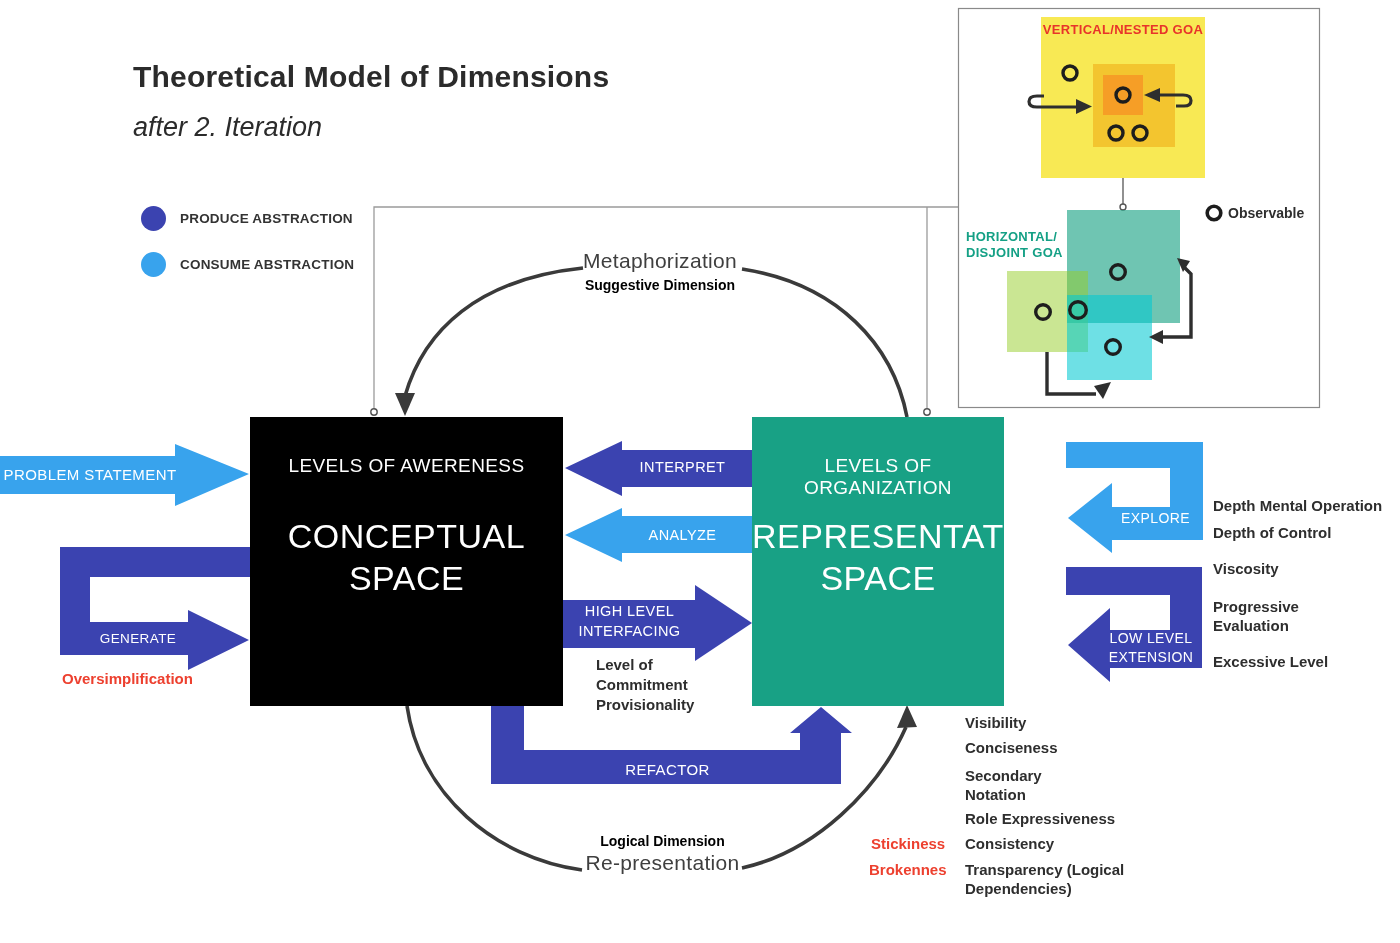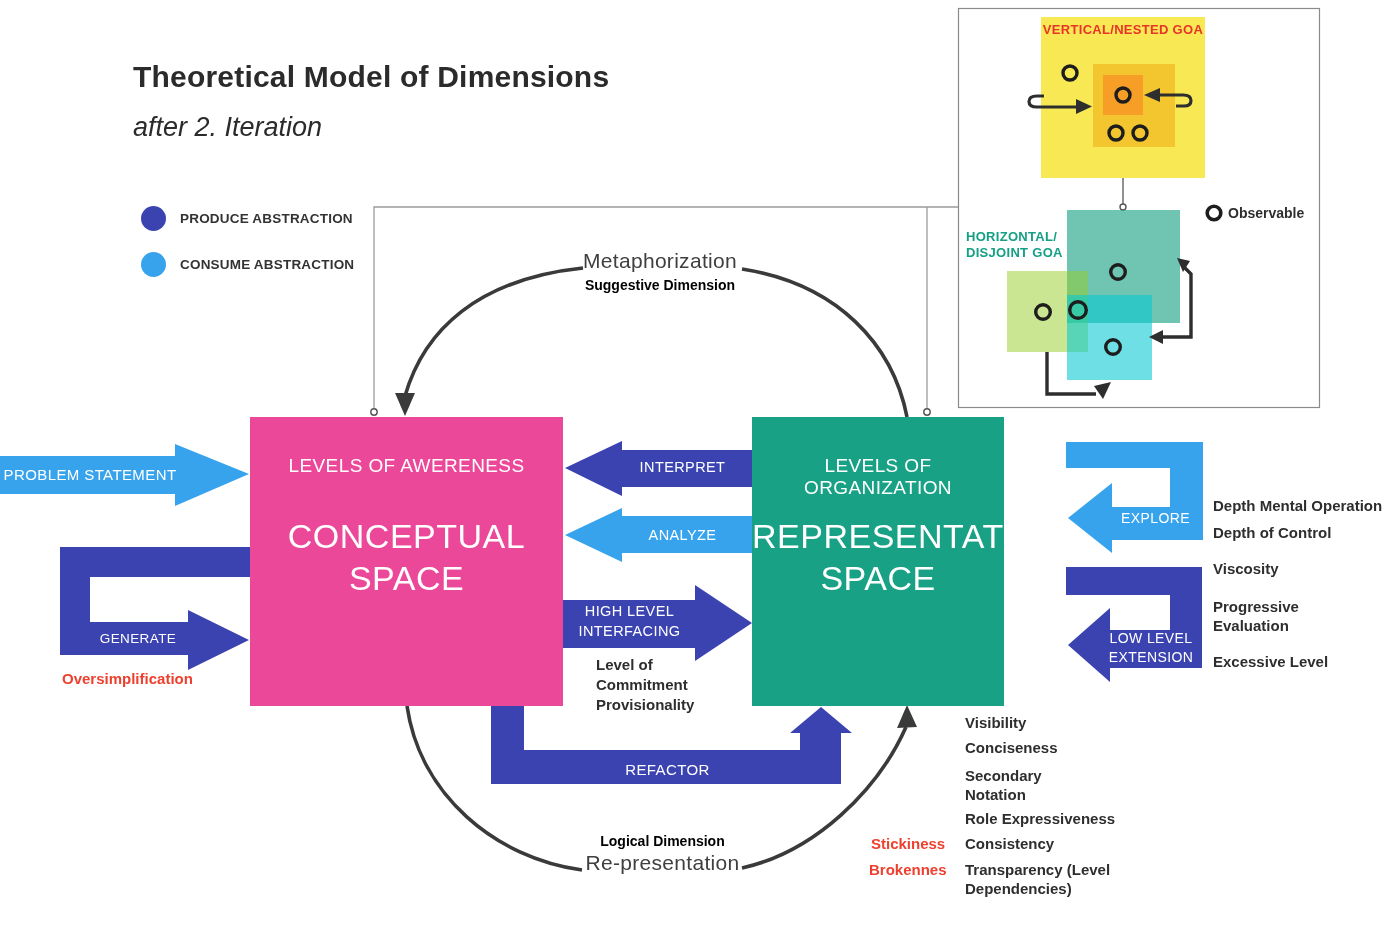--- a/index.html
+++ b/index.html
@@ -16,21 +16,21 @@
   
   .t-title{left:133px;top:60px;font-size:30px;font-weight:700;color:#2b2b2b;letter-spacing:.2px;}
   .t-subtitle{left:133px;top:112px;font-size:27px;font-style:italic;color:#2b2b2b;}
   .legend-dot{width:25px;height:25px;border-radius:50%;}
   .dot-produce{left:141px;top:206px;background:#3B43B0;}
   .dot-consume{left:141px;top:252px;background:#38A3ED;}
   .legend-label{font-size:13.5px;font-weight:700;color:#333;letter-spacing:.2px;}
   .lg1{left:180px;top:211px;} .lg2{left:180px;top:257px;}
 
   .space-box{width:313px;height:289px;top:417px;color:#fff;text-align:center;}
-  .box-conceptual{left:250px;background:#ec4899;}
+  .box-conceptual{left:250px;background:#000000;}
   .box-representation{left:752px;width:252px;background:#18A185;}
   .space-header{position:absolute;top:38px;left:0;right:0;font-size:19px;letter-spacing:.4px;}
   .space-name{position:absolute;top:98px;left:0;right:0;font-size:34px;line-height:42px;letter-spacing:.5px;}
 
   .curve-label{font-size:21px;color:#3f3f3f;text-align:center;letter-spacing:.3px;}
   .curve-sub{font-size:14px;font-weight:700;color:#000000;text-align:center;}
   .meta-label{left:555px;top:249px;width:210px;}
   .meta-sub{left:555px;top:277px;width:210px;}
   .rep-label{left:555px;top:851px;width:215px;}
   .rep-sub{left:555px;top:833px;width:215px;}
@@ -163,19 +163,19 @@
   <div class="abs rcol rt1">Depth of Control</div>
   <div class="abs rcol rt2">Viscosity</div>
   <div class="abs rcol rt3">Progressive Evaluation</div>
   <div class="abs rcol red rtred">Excessive Level</div>
 
   <div class="abs rcol rb0">Visibility</div>
   <div class="abs rcol rb1">Conciseness</div>
   <div class="abs rcol rb2">Secondary Notation</div>
   <div class="abs rcol rb3">Role Expressiveness</div>
   <div class="abs rcol rb4">Consistency</div>
-  <div class="abs rcol rb5">Transparency (Level Dependencies)</div>
+  <div class="abs rcol rb5">Transparency (Logical Dependencies)</div>
 
   <div class="abs inset-vtitle">VERTICAL/NESTED GOA</div>
   <div class="abs inset-htitle">HORIZONTAL/ DISJOINT GOA</div>
   <div class="abs inset-observable">Observable</div>
 
 </div>
 
 </body></html>

